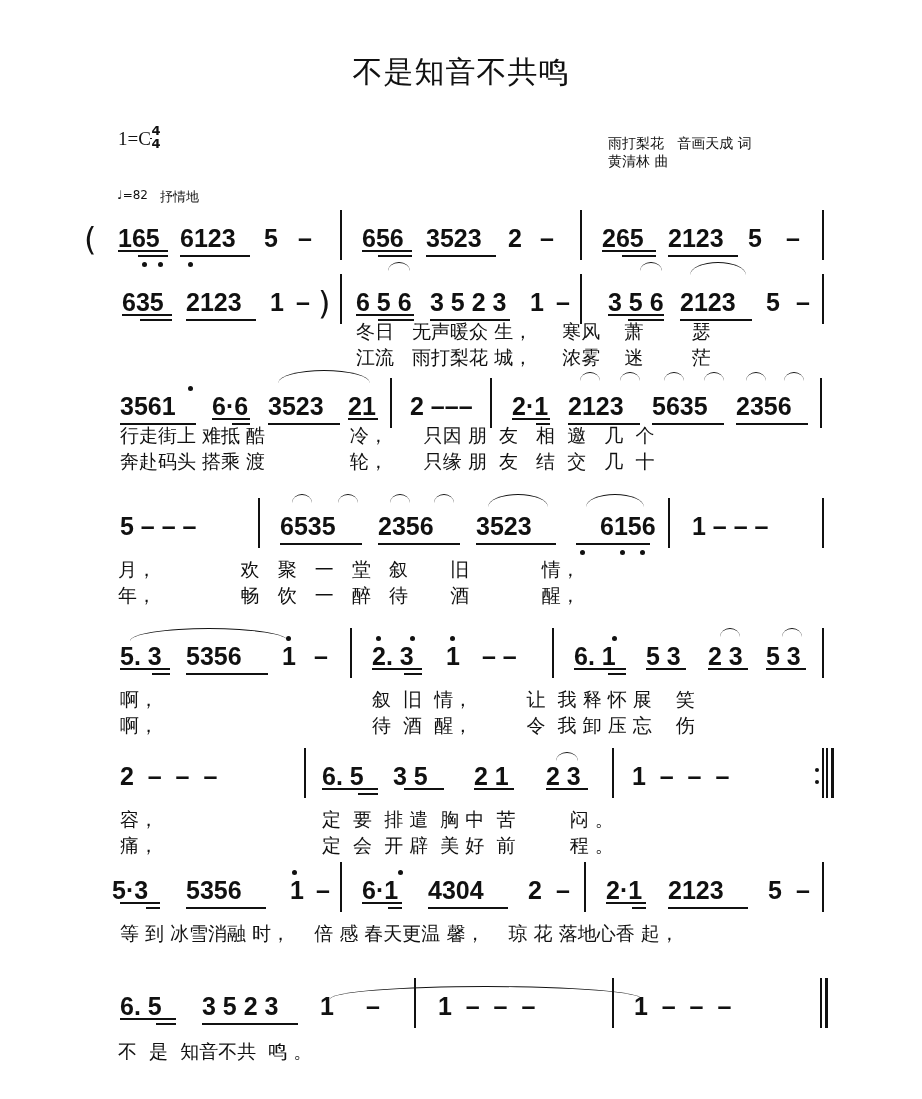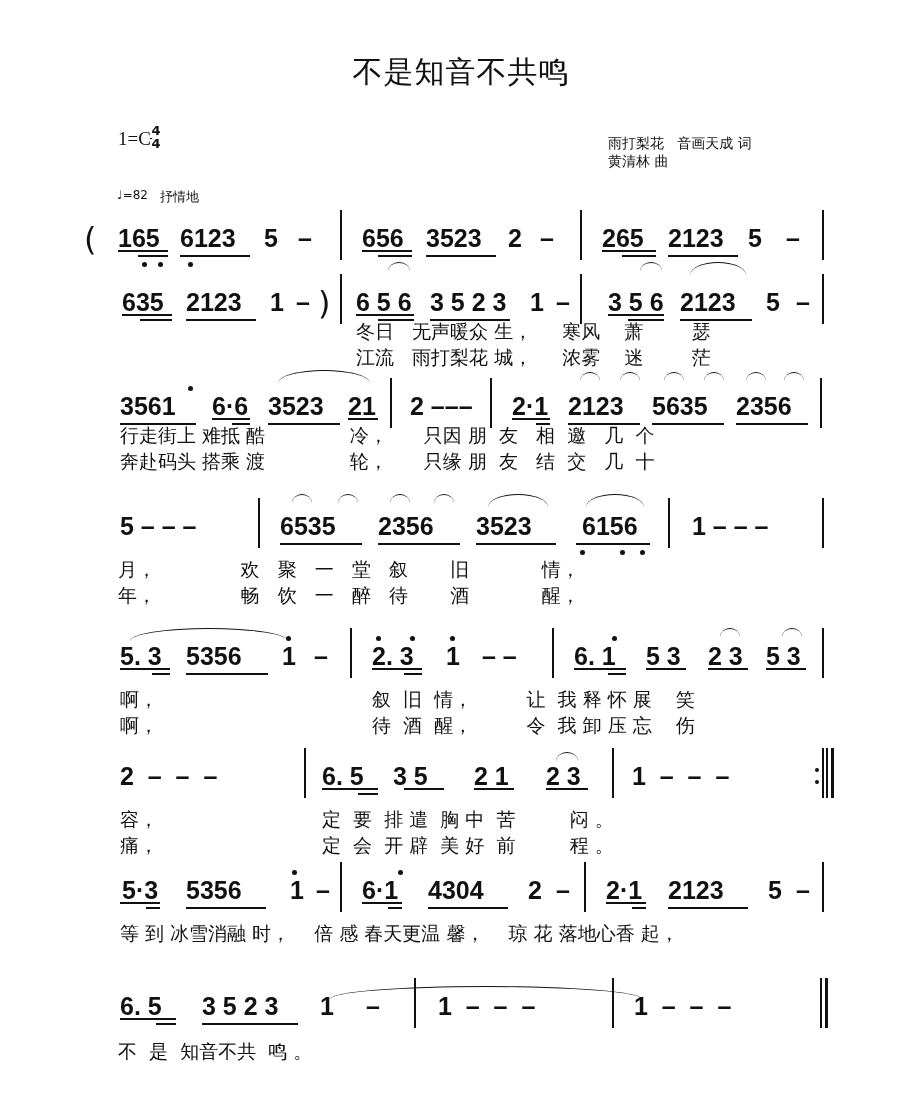--- a/index.html
+++ b/index.html
@@ -129,21 +129,21 @@
     <div class="slur" style="left: 664px; width: 20px; top: 372px; height: 8px;"></div>
     <div class="slur" style="left: 704px; width: 20px; top: 372px; height: 8px;"></div>
     <div class="slur" style="left: 746px; width: 20px; top: 372px; height: 8px;"></div>
     <div class="slur" style="left: 784px; width: 20px; top: 372px; height: 8px;"></div>
     <div class="lyric" style="left: 120px; top: 424px;">行走街上 难抵 酷              冷，      只因 朋  友   相  邀   几  个</div>
     <div class="lyric" style="left: 120px; top: 450px;">奔赴码头 搭乘 渡              轮，      只缘 朋  友   结  交   几  十</div>
     <div class="note" style="left: 120px; top: 514px; white-space: pre;">5 – – –</div>
     <div class="note" style="left: 280px; top: 514px; white-space: pre;">6535</div>
     <div class="note" style="left: 378px; top: 514px; white-space: pre;">2356</div>
     <div class="note" style="left: 476px; top: 514px; white-space: pre;">3523</div>
-    <div class="note" style="left: 582px; top: 514px; white-space: pre; text-align: center;">6156</div>
+    <div class="note" style="left: 600px; top: 514px; white-space: pre; text-align: center;">6156</div>
     <div class="note" style="left: 692px; top: 514px; white-space: pre;">1 – – –</div>
     <div class="ul" style="left: 280px; width: 82px; top: 543px;"></div>
     <div class="ul" style="left: 378px; width: 82px; top: 543px;"></div>
     <div class="ul" style="left: 476px; width: 80px; top: 543px;"></div>
     <div class="ul" style="left: 576px; width: 74px; top: 543px;"></div>
     <div class="dot" style="left: 580px; top: 550px;"></div>
     <div class="dot" style="left: 620px; top: 550px;"></div>
     <div class="dot" style="left: 640px; top: 550px;"></div>
     <div class="bar" style="left: 258px; top: 498px; height: 50px;"></div>
     <div class="bar" style="left: 668px; top: 498px; height: 50px;"></div>
@@ -208,21 +208,21 @@
     <div class="bar" style="left: 822px; top: 748px; height: 50px;"></div>
     <div class="bar" style="left: 826px; top: 748px; height: 50px;"></div>
     <div class="bar" style="left: 831px; top: 748px; height: 50px; border-left-width: 3px;"></div>
     <div class="dot" style="left: 815px; top: 768px; width: 4px; height: 4px;"></div>
     <div class="dot" style="left: 815px; top: 780px; width: 4px; height: 4px;"></div>
     <div class="slur" style="left: 556px; width: 22px; top: 752px; height: 8px;"></div>
     <div class="lyric" style="left: 120px; top: 808px;">容，</div>
     <div class="lyric" style="left: 120px; top: 834px;">痛，</div>
     <div class="lyric" style="left: 322px; top: 808px;">定  要  排 遣  胸 中  苦         闷 。</div>
     <div class="lyric" style="left: 322px; top: 834px;">定  会  开 辟  美 好  前         程 。</div>
-    <div class="note" style="left: 122px; top: 878px; white-space: pre;">5·3</div>
+    <div class="note" style="left: 112px; top: 878px; white-space: pre;">5·3</div>
     <div class="note" style="left: 186px; top: 878px; white-space: pre;">5356</div>
     <div class="note" style="left: 290px; top: 878px; white-space: pre;">1</div>
     <div class="note" style="left: 316px; top: 878px; white-space: pre;">–</div>
     <div class="note" style="left: 362px; top: 878px; white-space: pre;">6·1</div>
     <div class="note" style="left: 428px; top: 878px; white-space: pre;">4304</div>
     <div class="note" style="left: 528px; top: 878px; white-space: pre;">2</div>
     <div class="note" style="left: 556px; top: 878px; white-space: pre;">–</div>
     <div class="note" style="left: 606px; top: 878px; white-space: pre;">2·1</div>
     <div class="note" style="left: 668px; top: 878px; white-space: pre;">2123</div>
     <div class="note" style="left: 768px; top: 878px; white-space: pre;">5</div>

